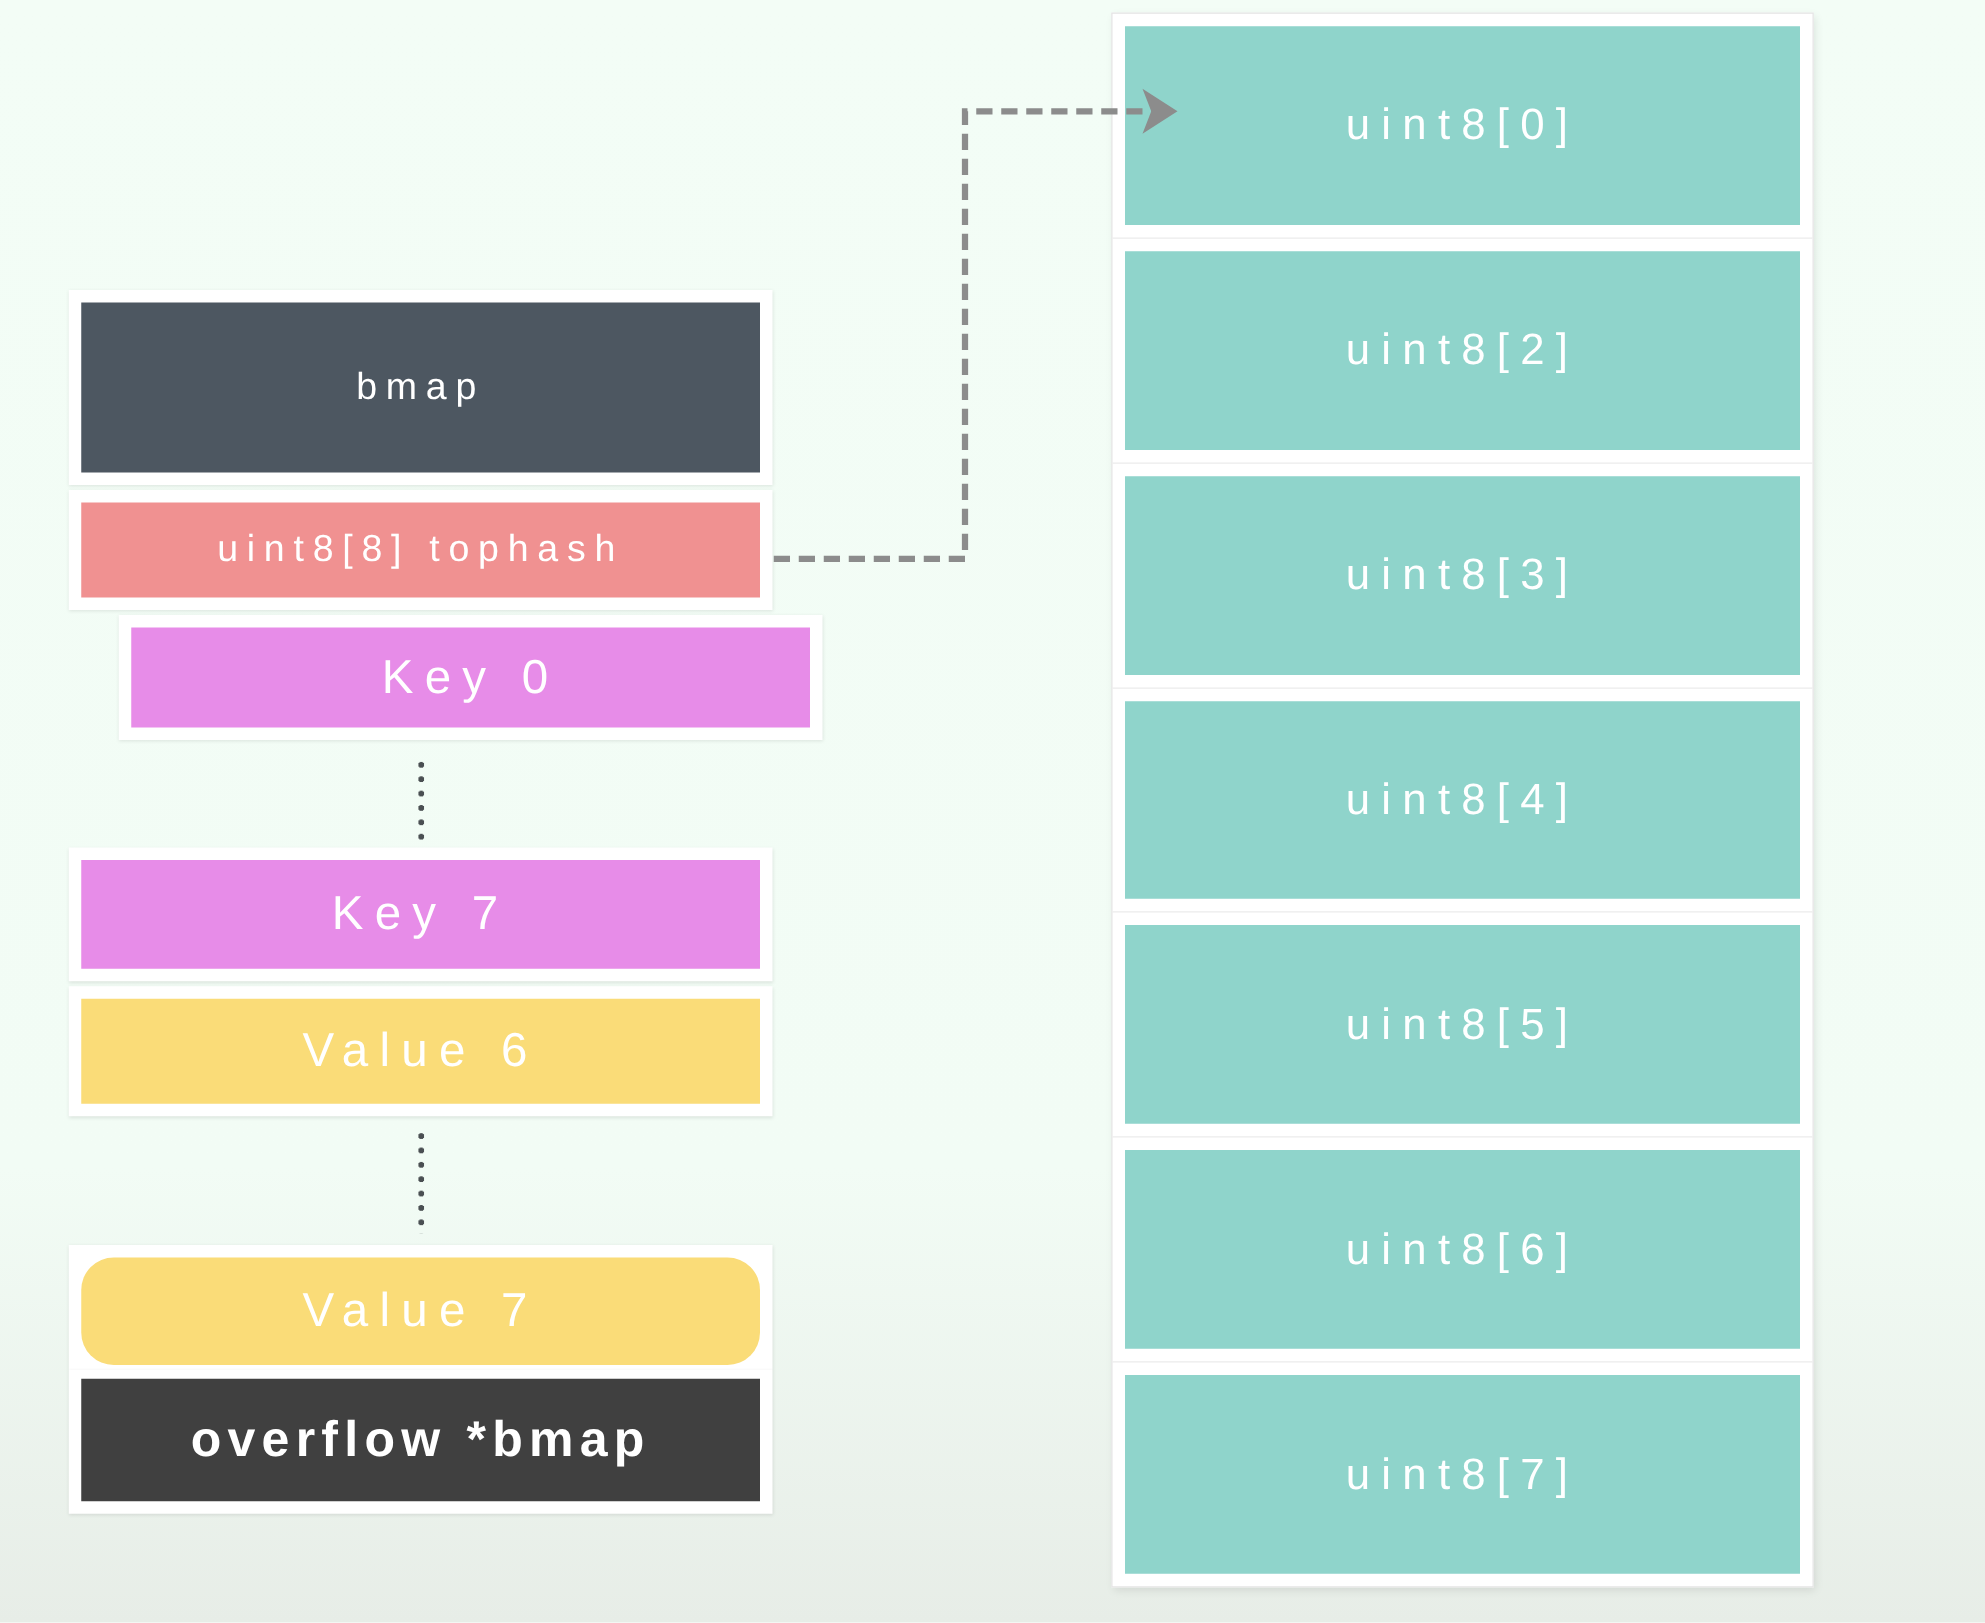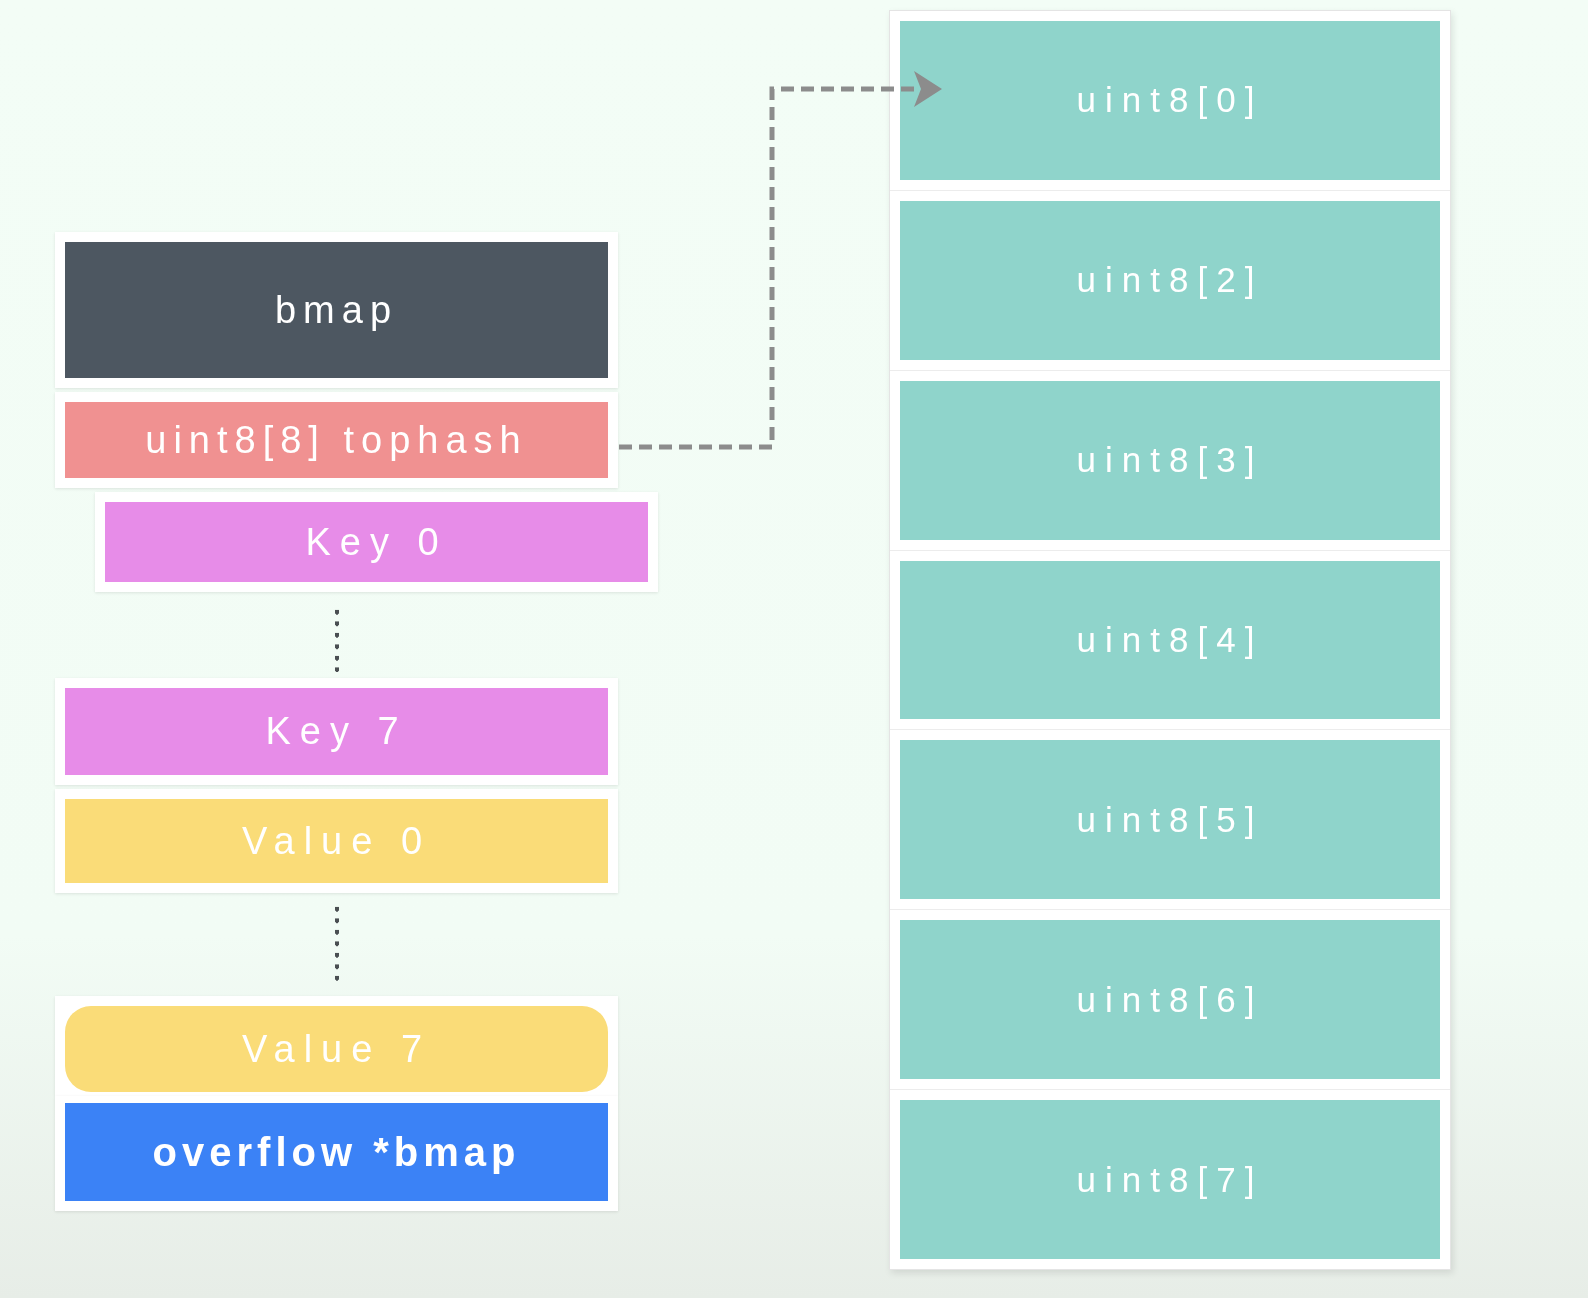--- a/index.html
+++ b/index.html
@@ -15,21 +15,21 @@
     position:absolute; left:55px; width:563px;
     background:#ffffff;
     box-shadow:0 1px 3px rgba(0,0,0,0.10);
     box-sizing:border-box; padding:10px;
     display:flex;
   }
   .cblock {
     flex:1; display:flex; align-items:center; justify-content:center;
     color:#ffffff; white-space:nowrap;
   }
-  .lbl { font-size:38px; letter-spacing:7px; }
+  .lbl { font-size:30px; letter-spacing:7px; }
   .lbl-key { font-size:38px; letter-spacing:9px; }
   .lbl-overflow { font-size:40px; letter-spacing:5px; font-weight:bold; }
 
   #card-bmap     { top:232px;  height:156px; }
   #card-tophash  { top:392px;  height:96px;  }
   #card-key0     { top:492px;  height:100px;margin-left:40px; }
   #card-key7     { top:678px;  height:107px; }
   #card-value0   { top:789px;  height:104px; }
   #card-value7   { top:996px;  height:100px; padding-bottom:4px; }
   #card-overflow { top:1096px; height:115px; padding-top:7px; }
@@ -92,34 +92,34 @@
 <div class="vdots" id="vdots-keys"></div>
 
 <div class="card" id="card-key7">
   <div class="cblock" style="background: rgb(231, 140, 232);">
     <span class="lbl-key">Key 7</span>
   </div>
 </div>
 
 <div class="card" id="card-value0">
   <div class="cblock" style="background: rgb(250, 220, 120);">
-    <span class="lbl-key">Value 0</span>
+    <span class="lbl-key">Value 6</span>
   </div>
 </div>
 
 <div class="vdots" id="vdots-values"></div>
 
 <div class="card" id="card-value7">
   <div class="cblock" style="background: rgb(250, 220, 120); border-radius: 26px;">
     <span class="lbl-key">Value 7</span>
   </div>
 </div>
 
 <div class="card" id="card-overflow">
-  <div class="cblock" style="background: #3b82f6;">
+  <div class="cblock" style="background: #404040;">
     <span class="lbl-overflow">overflow *bmap</span>
   </div>
 </div>
 
 <div id="right-panel">
   <div class="panel-cell">
     <div class="teal" style="background: rgb(143, 212, 203);">uint8[0]</div>
   </div>
   <div class="panel-cell">
     <div class="teal" style="background: rgb(143, 212, 203);">uint8[2]</div>

